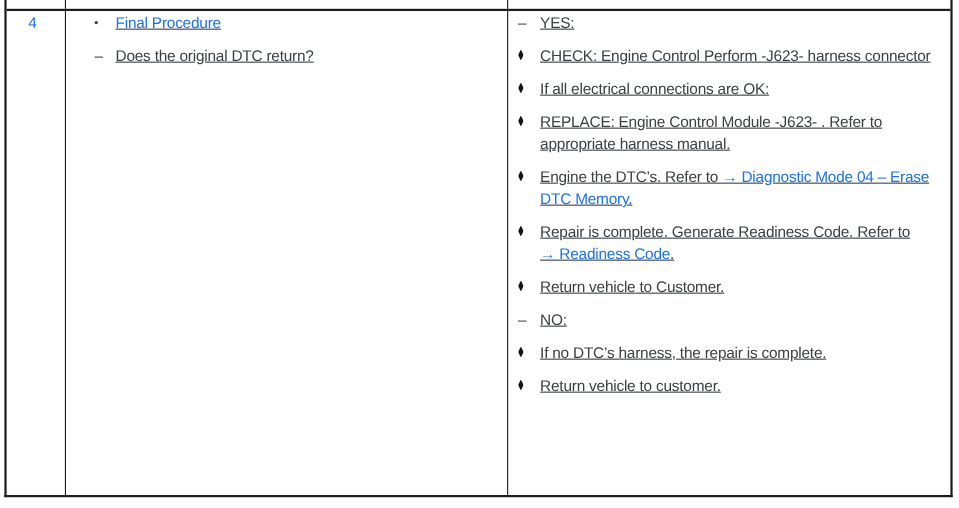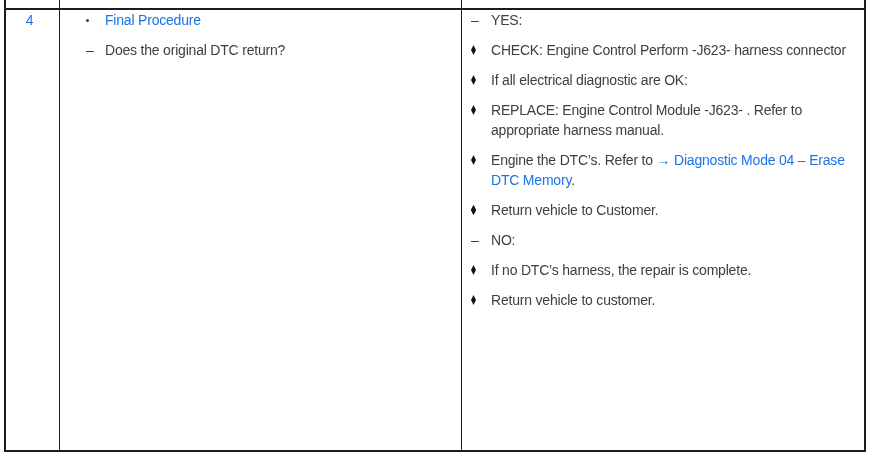--- a/index.html
+++ b/index.html
@@ -34,20 +34,21 @@
     color: var(--link, #1a73e8);
     text-align: center;
     padding-right: 6px;
     line-height: 20px;
   }
   ul.blist { list-style: none; margin: 0; padding: 0; }
   ul.blist li {
     position: relative;
     line-height: 20px;
     margin: 0 0 10px 0;
+    text-decoration: underline;
   }
   .c2 ul.blist li { padding-left: 45px; padding-right: 6px; }
   .c3 ul.blist li { padding-left: 29px; padding-right: 4px; }
   .bullet { position: absolute; top: 0; }
   .c2 .bullet { left: 26px; }
   .c3 .bullet { left: 9px; }
   .bullet.dot {
     width: 3px; height: 3px;
     background: #3c4043;
     border-radius: 50%;
@@ -81,24 +82,24 @@
       <div class="c c2">
         <ul class="blist" id="list-procedure">
             <li><span class="bullet dot"></span><span><span class="link">Final Procedure</span></span></li>
             <li><span class="bullet dash">–</span><span><span>Does the original DTC return?</span></span></li>
           </ul>
       </div>
       <div class="c c3">
         <ul class="blist" id="list-result">
             <li><span class="bullet dash">–</span><span><span>YES:</span></span></li>
             <li><span class="bullet diamond"></span><span><span>CHECK: Engine Control Perform -J623- harness connector</span><br></span></li>
-            <li><span class="bullet diamond"></span><span><span>If all electrical diagnostic are OK:</span></span></li>
+            <li><span class="bullet diamond"></span><span><span>If all electrical connections are OK:</span></span></li>
             <li><span class="bullet diamond"></span><span><span>REPLACE: Engine Control Module -J623- . Refer to</span><br><span>appropriate harness manual.</span></span></li>
             <li><span class="bullet diamond"></span><span><span>Engine the DTC’s. Refer to </span><span class="link">→ Diagnostic Mode 04 – Erase</span><br><span class="link">DTC Memory</span><span>.</span></span></li>
-            <li><span class="bullet diamond"></span></li>
+            <li><span class="bullet diamond"></span><span><span>Repair is complete. Generate Readiness Code. Refer to</span><br><span class="link">→ Readiness Code</span><span>.</span></span></li>
             <li><span class="bullet diamond"></span><span><span>Return vehicle to Customer.</span></span></li>
             <li><span class="bullet dash">–</span><span><span>NO:</span></span></li>
             <li><span class="bullet diamond"></span><span><span>If no DTC’s harness, the repair is complete.</span></span></li>
             <li><span class="bullet diamond"></span><span><span>Return vehicle to customer.</span></span></li>
           </ul>
       </div>
     </div>
 
   </div>
 </div>

